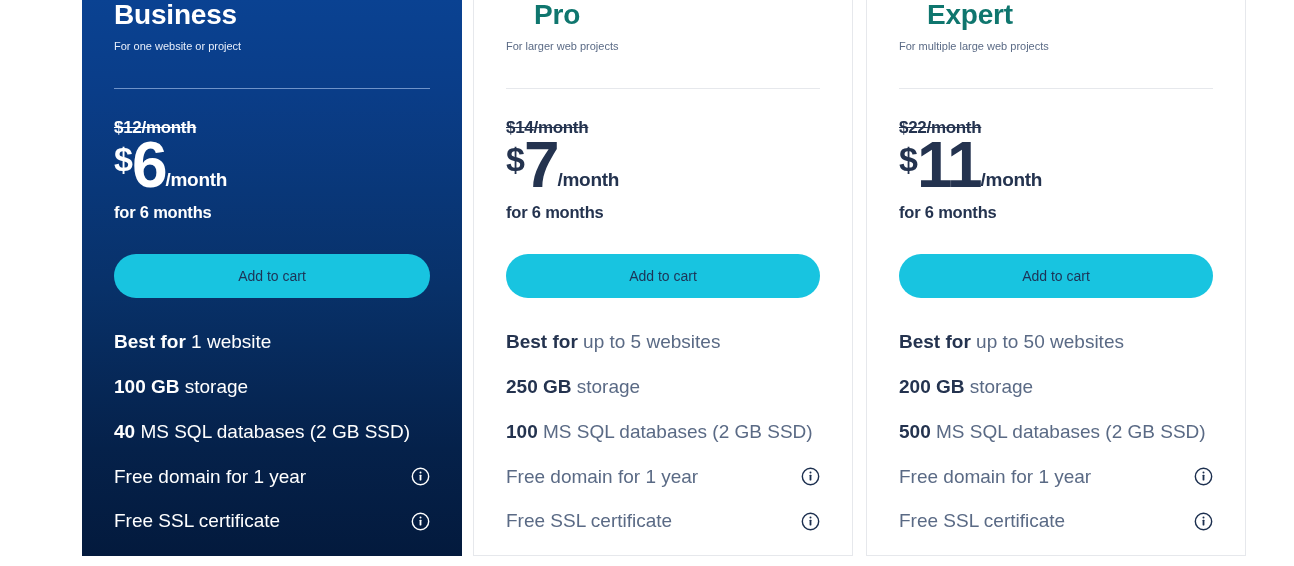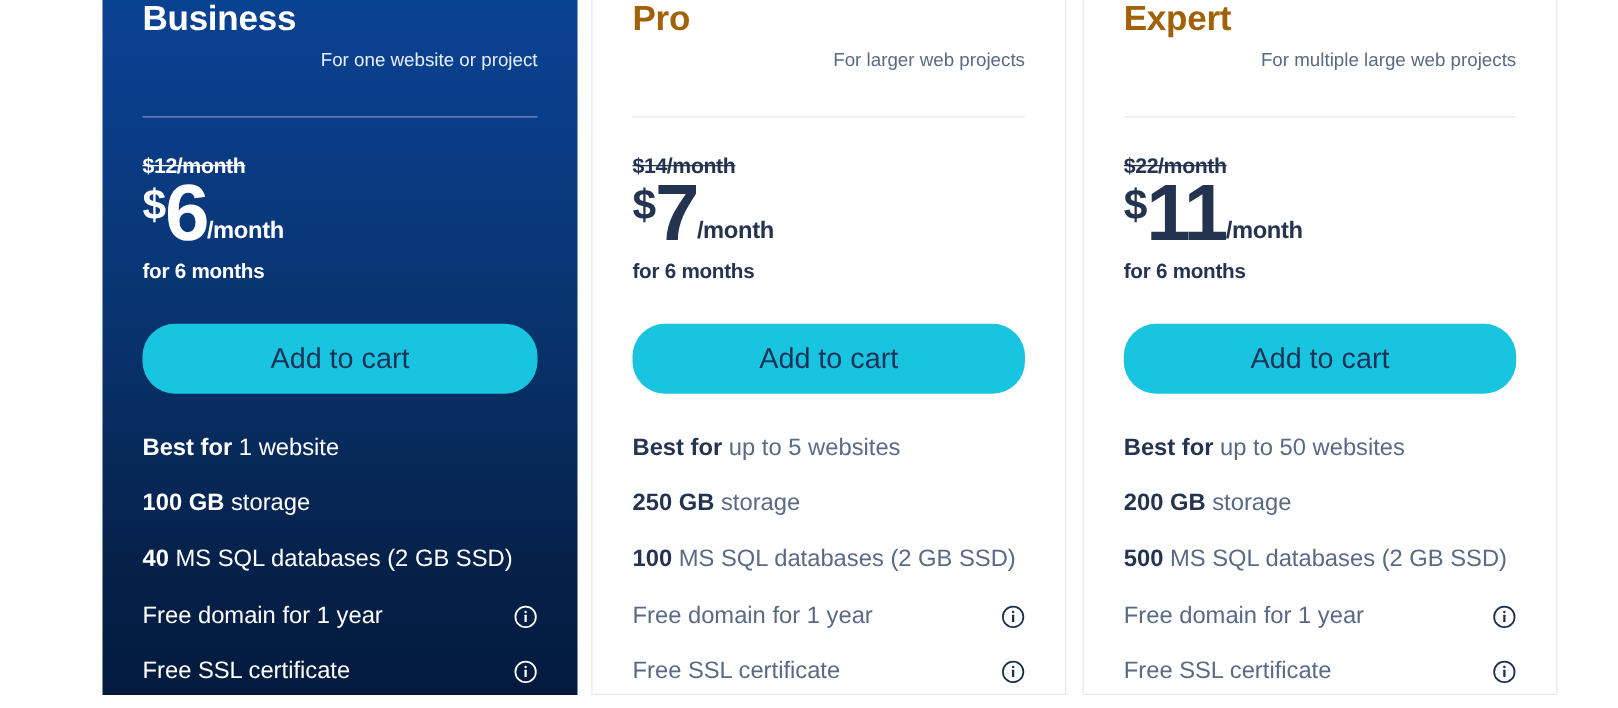--- a/index.html
+++ b/index.html
@@ -50,27 +50,26 @@
   .card--expert { left: 866px; }
 
   .card-title {
     font-size: 28px;
     font-weight: bold;
     letter-spacing: -0.2px;
     line-height: 1.1;
     margin: 0 0 8px 0;
   }
   .card--featured .card-title { color: #ffffff; }
-  .card--plain .card-title { color: #a16207; }
+  .card--plain .card-title { color: #0f766e; margin-left: 28px; }
 
   .card-subtitle {
-    font-size: 15px;
+    font-size: 11px;
     line-height: 1.35;
     margin: 0;
-    text-align: right;
   }
   .card--featured .card-subtitle { color: #e7eefb; }
   .card--plain .card-subtitle { color: #5a6a85; }
 
   .divider {
     height: 1px;
     margin: 34px 0 0 0;
     border: none;
   }
   .card--featured .divider { background: #6f93c9; }
@@ -138,21 +137,21 @@
     display: block;
     width: 100%;
     box-sizing: border-box;
     margin-top: 32px;
     padding: 14px 10px;
     border: none;
     border-radius: 26px;
     background: #18c4e0;
     color: #1d3356;
     font-family: "Liberation Sans", sans-serif;
-    font-size: 23px;
+    font-size: 14px;
     font-weight: normal;
     text-align: center;
     cursor: pointer;
     line-height: 1.2;
   }
 
   .features {
     list-style: none;
     margin: 22px 0 0 0;
     padding: 0;

